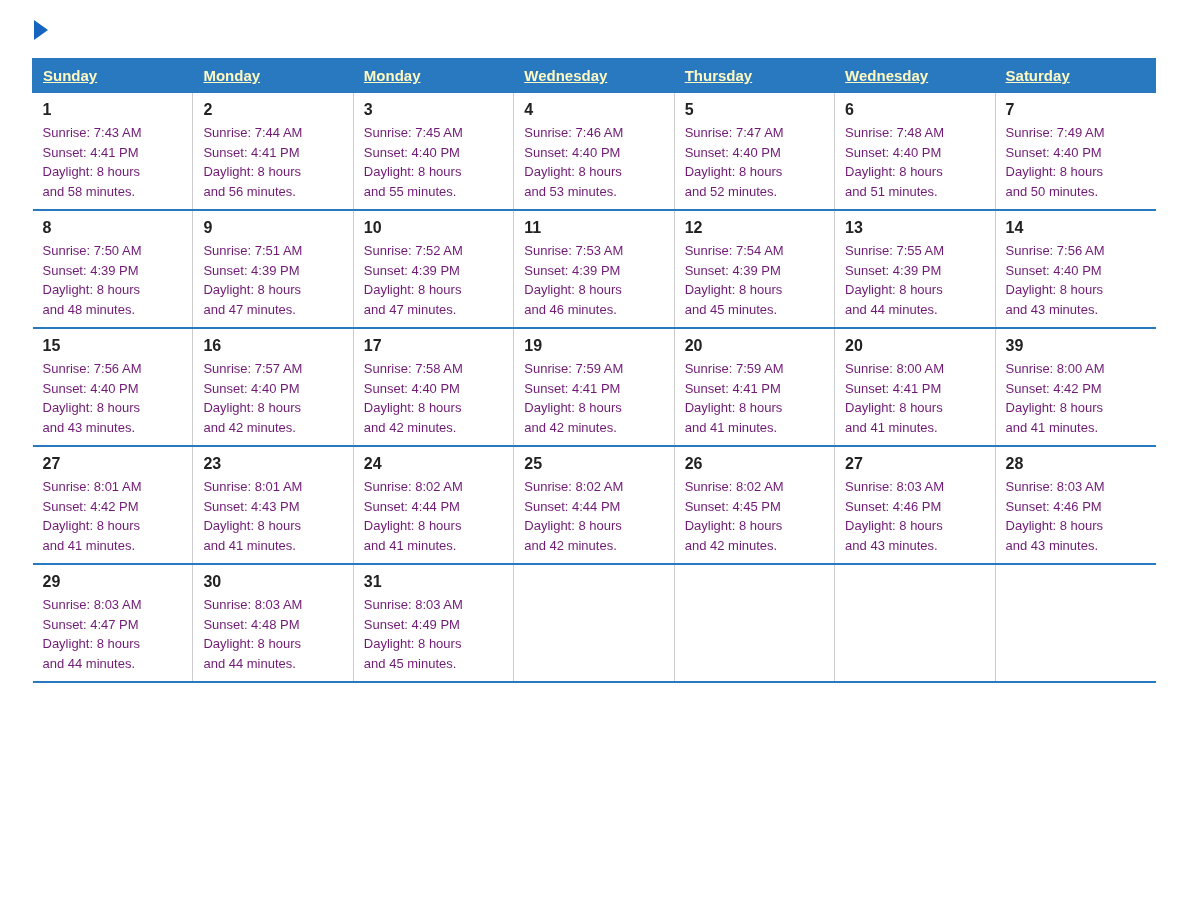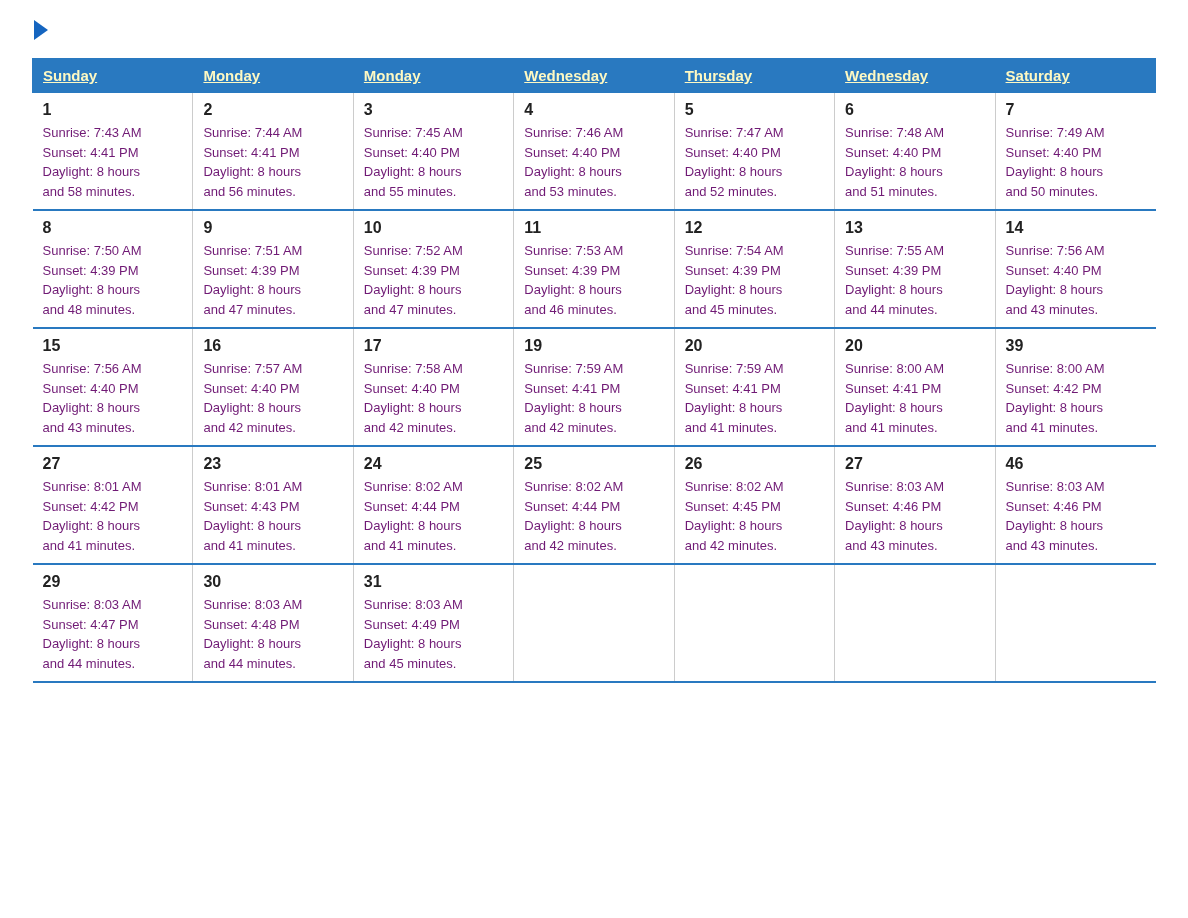--- a/index.html
+++ b/index.html
@@ -382,21 +382,21 @@
         <td>
           <span class="day-num">27</span>
         <div class="day-info">
           Sunrise: 8:03 AM<br>
           Sunset: 4:46 PM<br>
           Daylight: 8 hours<br>
           and 43 minutes.
         </div>
         </td>
         <td>
-          <span class="day-num">46</span>
+          <span class="day-num">28</span>
         <div class="day-info">
           Sunrise: 8:03 AM<br>
           Sunset: 4:46 PM<br>
           Daylight: 8 hours<br>
           and 43 minutes.
         </div>
         </td>
       </tr>
       <tr>
         <td>

